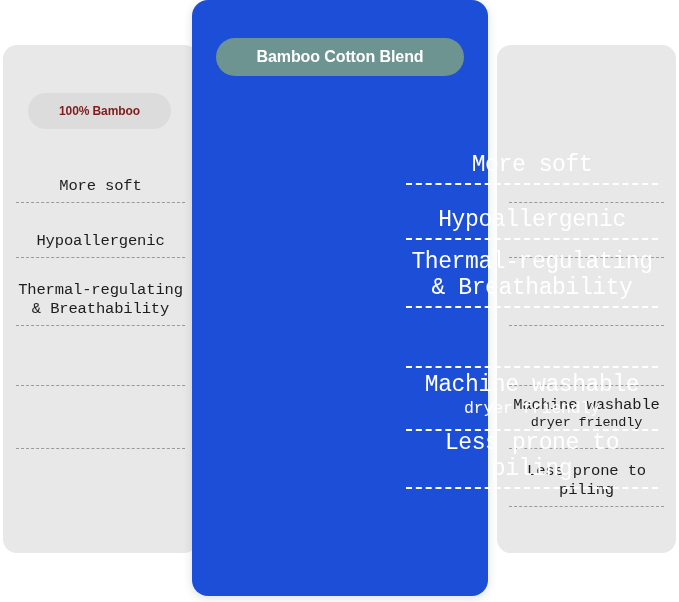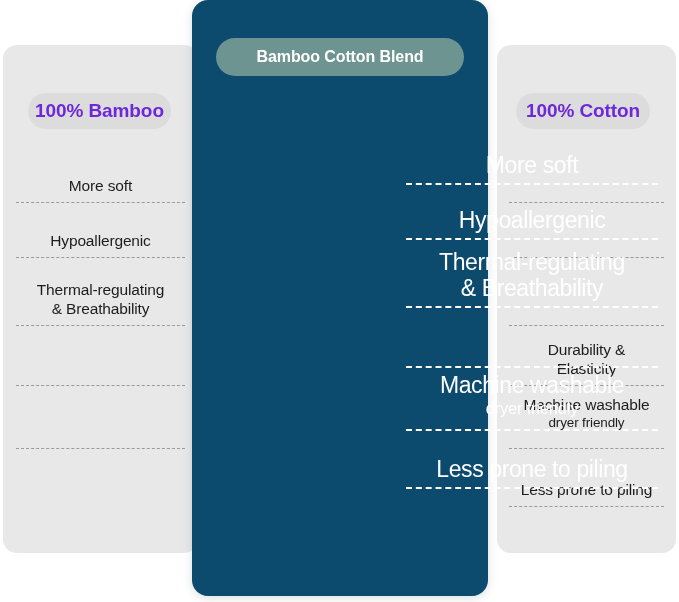--- a/index.html
+++ b/index.html
@@ -30,40 +30,40 @@
   #panel-left  { left: 3px;   width: 195px; }
   #panel-right { left: 497px; width: 179px; }
 
   
   #panel-center {
     position: absolute;
     left: 192px;
     top: 0px;
     width: 296px;
     height: 596px;
-    background: #0c4a6e;
+    background: #1d4ed8;
     border-radius: 16px;
     box-shadow: 0 2px 10px rgba(90,110,115,0.22);
     z-index: 3;
   }
 
   
   .pill {
     position: absolute;
     display: flex;
     align-items: center;
     justify-content: center;
     border-radius: 22px;
     font-weight: bold;
     white-space: nowrap;
   }
   .pill-grey {
     background: #dcdcdc;
-    color: #6d28d9;
-    font-size: 19px;
+    color: #7f1d1d;
+    font-size: 12px;
     height: 36px;
     letter-spacing: -0.1px;
   }
   #badge-left  { left: 28px;  top: 93px; width: 143px; }
   #badge-right { left: 516px; top: 93px; width: 134px; }
 
   #badge-center {
     position: absolute;
     left: 24px;
     top: 38px;
@@ -79,20 +79,21 @@
     font-weight: bold;
     letter-spacing: -0.1px;
     white-space: nowrap;
   }
 
   
   .rows {
     position: absolute;
     display: flex;
     flex-direction: column;
+    font-family: Liberation Mono, monospace;
   }
   #rows-left   { left: 16px;  top: 150px; width: 169px; }
   #rows-center { left: 214px; top: 132px; width: 252px; }
   #rows-right  { left: 509px; top: 150px; width: 155px; }
 
   .row {
     position: relative;
     display: flex;
     flex-direction: column;
     align-items: center;
@@ -185,44 +186,39 @@
     </div>
 
     <div class="row h6">
       <div class="feat"></div>
     </div>
 
   </div>
 
   <div class="side-panel" id="panel-right"></div>
 
-  <div class="pill pill-grey" id="badge-right">100% Cotton</div>
 
   <div class="rows" id="rows-right">
 
     <div class="row h1">
       <div class="feat"></div>
       <div class="divider"></div>
     </div>
 
     <div class="row h2">
       <div class="feat"></div>
       <div class="divider"></div>
     </div>
 
     <div class="row h3">
       <div class="feat"></div>
       <div class="divider"></div>
     </div>
 
     <div class="row h4">
-      <div class="feat">
-        <span>Durability &amp;</span><br>
-        <span>Elasticity</span>
-      </div>
       <div class="divider"></div>
     </div>
 
     <div class="row h5">
       <div class="feat">
         <span>Machine washable</span>
         <span class="sub">dryer friendly</span>
       </div>
       <div class="divider"></div>
     </div>

